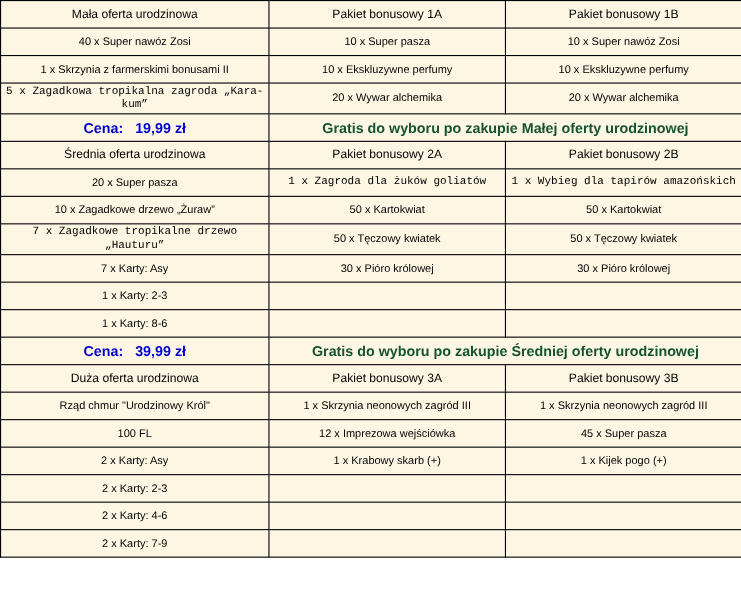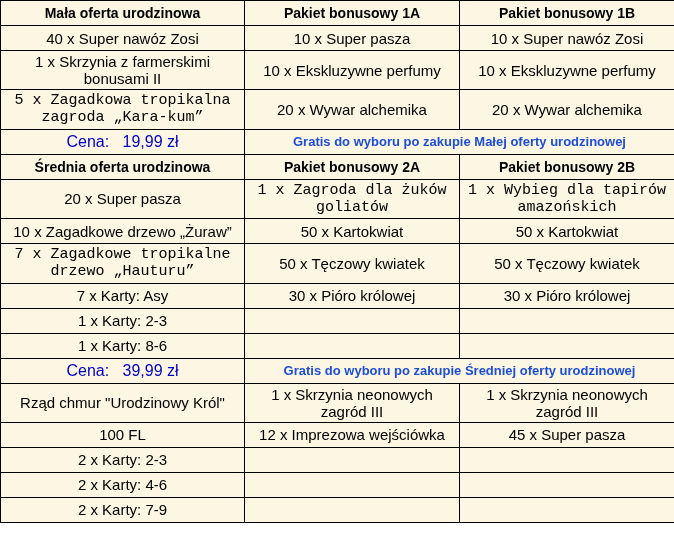--- a/index.html
+++ b/index.html
@@ -23,44 +23,44 @@
     padding:2px 3px;
     height:20px;
     background:#fdf6e3;
   }
   
   col.c1{width:244px;}
   col.c2{width:215px;}
   col.c3{width:215px;}
 
   .hdr{
-    font-weight:bold;
+    font-weight:normal;
     background:#fcecc9;
-    font-size:14px;
+    font-size:11px;
     height:24px;
   }
   .item{
     background:#fdf6e3;
-    font-size:15px;
+    font-size:10px;
   }
   .two-line{
     line-height:1.15;
     height:34px;
     font-family:Liberation Mono, monospace;
   }
   .price{
-    font-weight:normal;
+    font-weight:bold;
     color:#0000cc;
     background:#fcecc9;
-    font-size:16px;
+    font-size:13px;
     height:22px;
   }
   .gratis{
     font-weight:bold;
-    color:#1d4ed8;
+    color:#14532d;
     background:#fcecc9;
     font-size:13px;
   }
   .empty{
     background:#fdf6e3;
   }
 </style>
 </head>
 <body>
 
@@ -139,28 +139,38 @@
   <tr>
     <td class="price">
       <span>Cena:</span>
       <span>&nbsp;</span>
       <span>39,99 zł</span>
     </td>
     <td class="gratis" colspan="2">Gratis do wyboru po zakupie Średniej oferty urodzinowej</td>
   </tr>
 
   <tr>
+    <td class="hdr">Duża oferta urodzinowa</td>
+    <td class="hdr">Pakiet bonusowy 3A</td>
+    <td class="hdr">Pakiet bonusowy 3B</td>
+  </tr>
+  <tr>
     <td class="item">Rząd chmur "Urodzinowy Król"</td>
     <td class="item">1 x Skrzynia neonowych zagród III</td>
     <td class="item">1 x Skrzynia neonowych zagród III</td>
   </tr>
   <tr>
     <td class="item">100 FL</td>
     <td class="item">12 x Imprezowa wejściówka</td>
     <td class="item">45 x Super pasza</td>
+  </tr>
+  <tr>
+    <td class="item">2 x Karty: Asy</td>
+    <td class="item">1 x Krabowy skarb (+)</td>
+    <td class="item">1 x Kijek pogo (+)</td>
   </tr>
   <tr>
     <td class="item">2 x Karty: 2-3</td>
     <td class="empty"></td>
     <td class="empty"></td>
   </tr>
   <tr>
     <td class="item">2 x Karty: 4-6</td>
     <td class="empty"></td>
     <td class="empty"></td>

